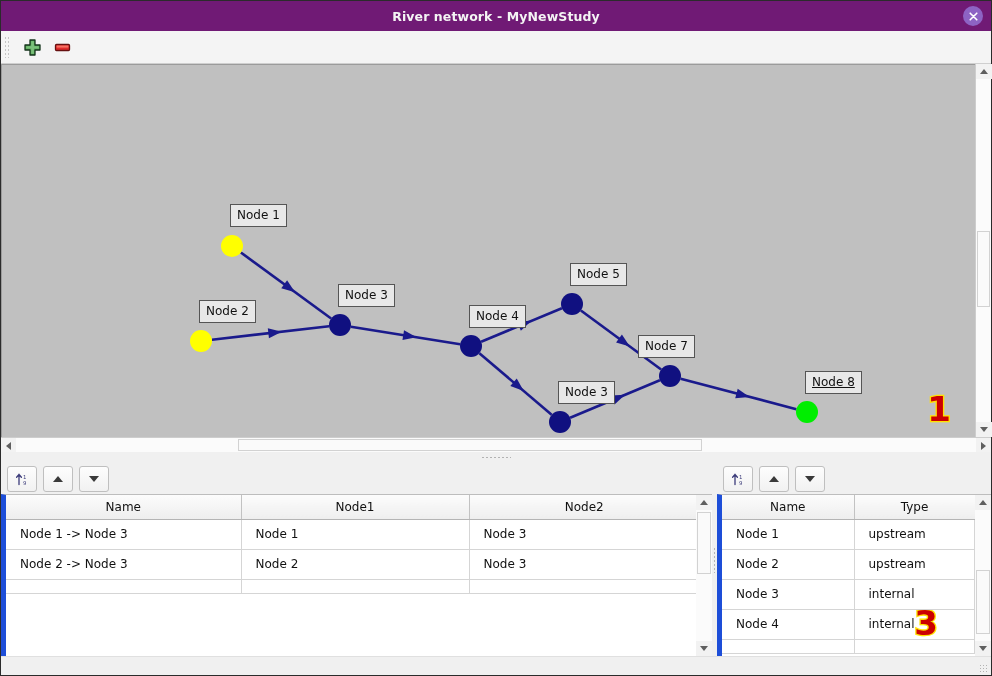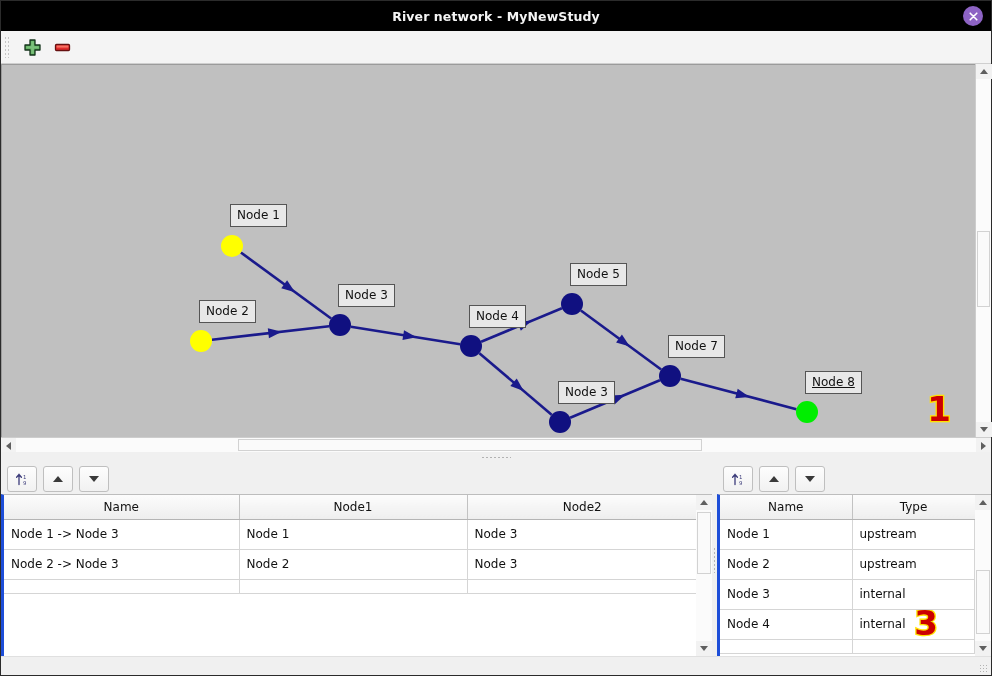--- a/index.html
+++ b/index.html
@@ -6,21 +6,21 @@
   body{
     width:992px;height:676px;overflow:hidden;
     font-family:"DejaVu Sans","Liberation Sans",sans-serif;
     font-size:12px;color:#1a1a1a;background:#f2f2f2;
     -webkit-font-smoothing:antialiased;
   }
   .window{position:relative;width:992px;height:676px;display:flex;flex-direction:column;
           background:#f0f0f0;border:1px solid #2b2b2b;box-sizing:border-box;}
 
   
-  .titlebar{height:30px;flex:0 0 30px;background:#000000;position:relative;
+  .titlebar{height:30px;flex:0 0 30px;background:#701a75;position:relative;
             display:flex;align-items:center;justify-content:center;}
   .titlebar .title{color:#f4f4f4;font-size:12.5px;font-weight:bold;letter-spacing:.1px;}
   .closebtn{position:absolute;right:8px;top:50%;transform:translateY(-50%);
             width:20px;height:20px;border-radius:50%;background:#8d63c4;
             display:flex;align-items:center;justify-content:center;cursor:pointer;}
   .closebtn svg{display:block;}
 
   
   .toolbar{height:33px;flex:0 0 33px;background:#f4f4f4;border-bottom:1px solid #cfcfcf;
            display:flex;align-items:center;padding-left:3px;box-sizing:border-box;}
@@ -78,28 +78,28 @@
                 background-size:3px 4px;}
   .pane-right{flex:1 1 auto;}
   .pane-toolbar{height:31px;flex:0 0 31px;display:flex;align-items:center;gap:6px;
                 padding:0 6px;box-sizing:border-box;}
   .pbtn{width:28px;height:24px;background:linear-gradient(#fdfdfd,#f1f1f1);
         border:1px solid #bfbfbf;border-radius:3px;display:flex;align-items:center;
         justify-content:center;cursor:pointer;}
 
   .table-area{flex:1 1 auto;display:flex;min-height:0;}
   .table-scrollport{flex:1 1 auto;overflow:hidden;background:#fff;min-width:0;
-                    border-top:1px solid #bdbdbd;border-left:3px solid #1d4ed8;}
+                    border-top:1px solid #bdbdbd;border-left:5px solid #1d4ed8;}
   table.grid{border-collapse:collapse;width:100%;table-layout:fixed;}
   table.grid th{background:linear-gradient(#fcfcfc,#eeeeee);font-weight:normal;
                 font-size:12px;height:24px;border-right:1px solid #c2c2c2;
                 border-bottom:1px solid #b4b4b4;text-align:center;color:#111;
                 padding:0;box-sizing:border-box;}
   table.grid td{height:30px;border-right:1px solid #d5d5d5;border-bottom:1px solid #d5d5d5;
-                padding:0 7px;font-size:12px;color:#111;background:#fff;
+                padding:0 14px;font-size:12px;color:#111;background:#fff;
                 box-sizing:border-box;overflow:hidden;white-space:nowrap;}
   table.grid tr.filler td{height:14px;}
   .tbl-vscroll{width:16px;flex:0 0 16px;background:#f0f0f0;display:flex;flex-direction:column;
                border-top:1px solid #bdbdbd;box-sizing:border-box;}
   .statusbar{height:18px;flex:0 0 18px;background:#f0f0f0;border-top:1px solid #e0e0e0;
              position:relative;}
   .statusbar .resizer{position:absolute;right:3px;bottom:2px;width:9px;height:9px;
              background-image:radial-gradient(#b2b2b2 40%, transparent 41%);
              background-size:3px 3px;}
 </style>
@@ -162,21 +162,21 @@
           <circle cx="805" cy="347" r="11" fill="#00ee00"></circle>
         </svg>
 
       <div class="marker1">1</div>
     <div class="nodelabel" style="left: 228px; top: 139px;">Node 1</div>
         <div class="nodelabel" style="left: 197px; top: 235px;">Node 2</div>
         <div class="nodelabel" style="left: 336px; top: 219px;">Node 3</div>
         <div class="nodelabel" style="left: 467px; top: 240px;">Node 4</div>
         <div class="nodelabel" style="left: 568px; top: 198px;">Node 5</div>
         <div class="nodelabel" style="left: 556px; top: 316px;">Node 3</div>
-        <div class="nodelabel" style="left: 666px; top: 270px;">Node 7</div>
+        <div class="nodelabel" style="left: 636px; top: 270px;">Node 7</div>
         <div class="nodelabel" style="left: 803px; top: 306px; text-decoration: underline;">Node 8</div>
       </div>
     <div class="vscroll">
       <div class="sb-arrow">
           <div class="tri tri-up"></div>
         </div>
       <div class="sb-track">
         <div class="sb-thumb" style="left:1px;right:1px;top:152px;height:74px;"></div>
       </div>
       <div class="sb-arrow">

